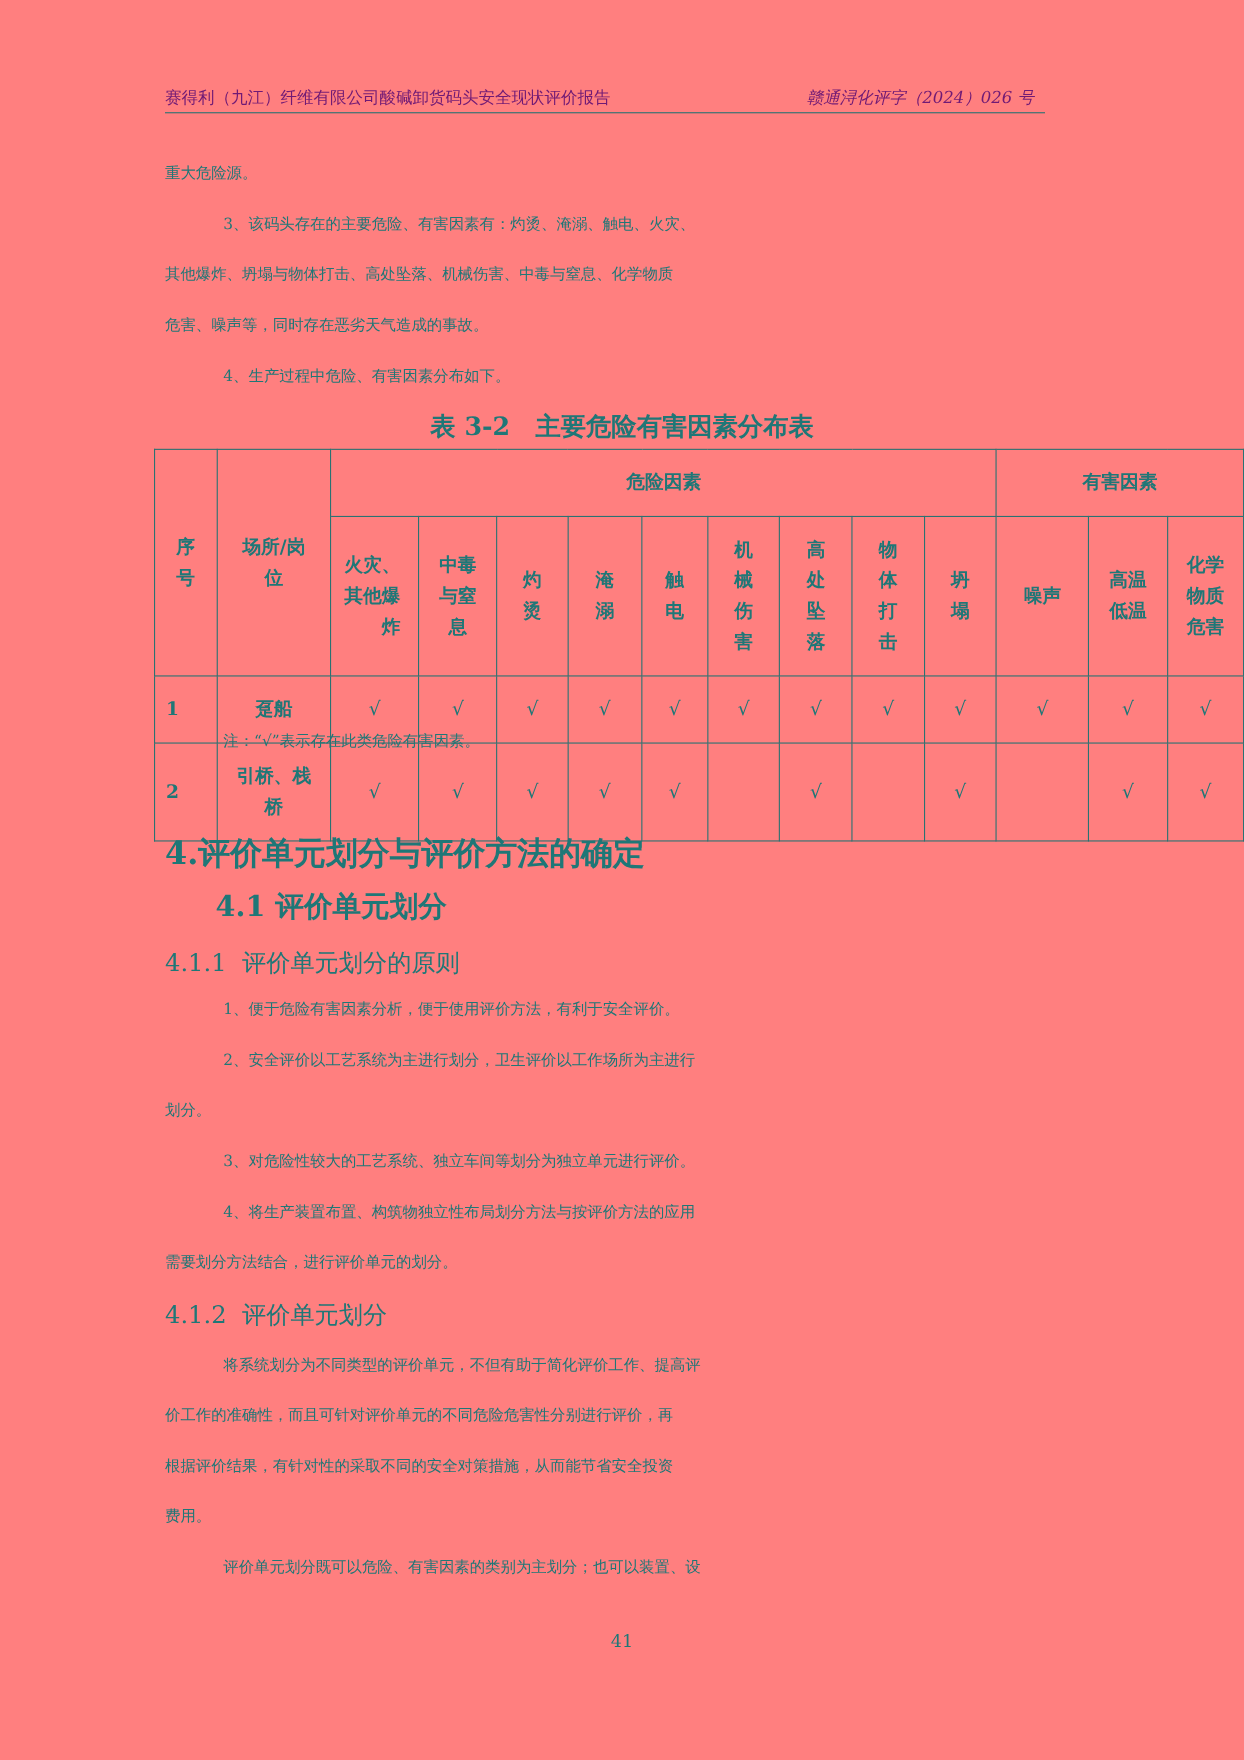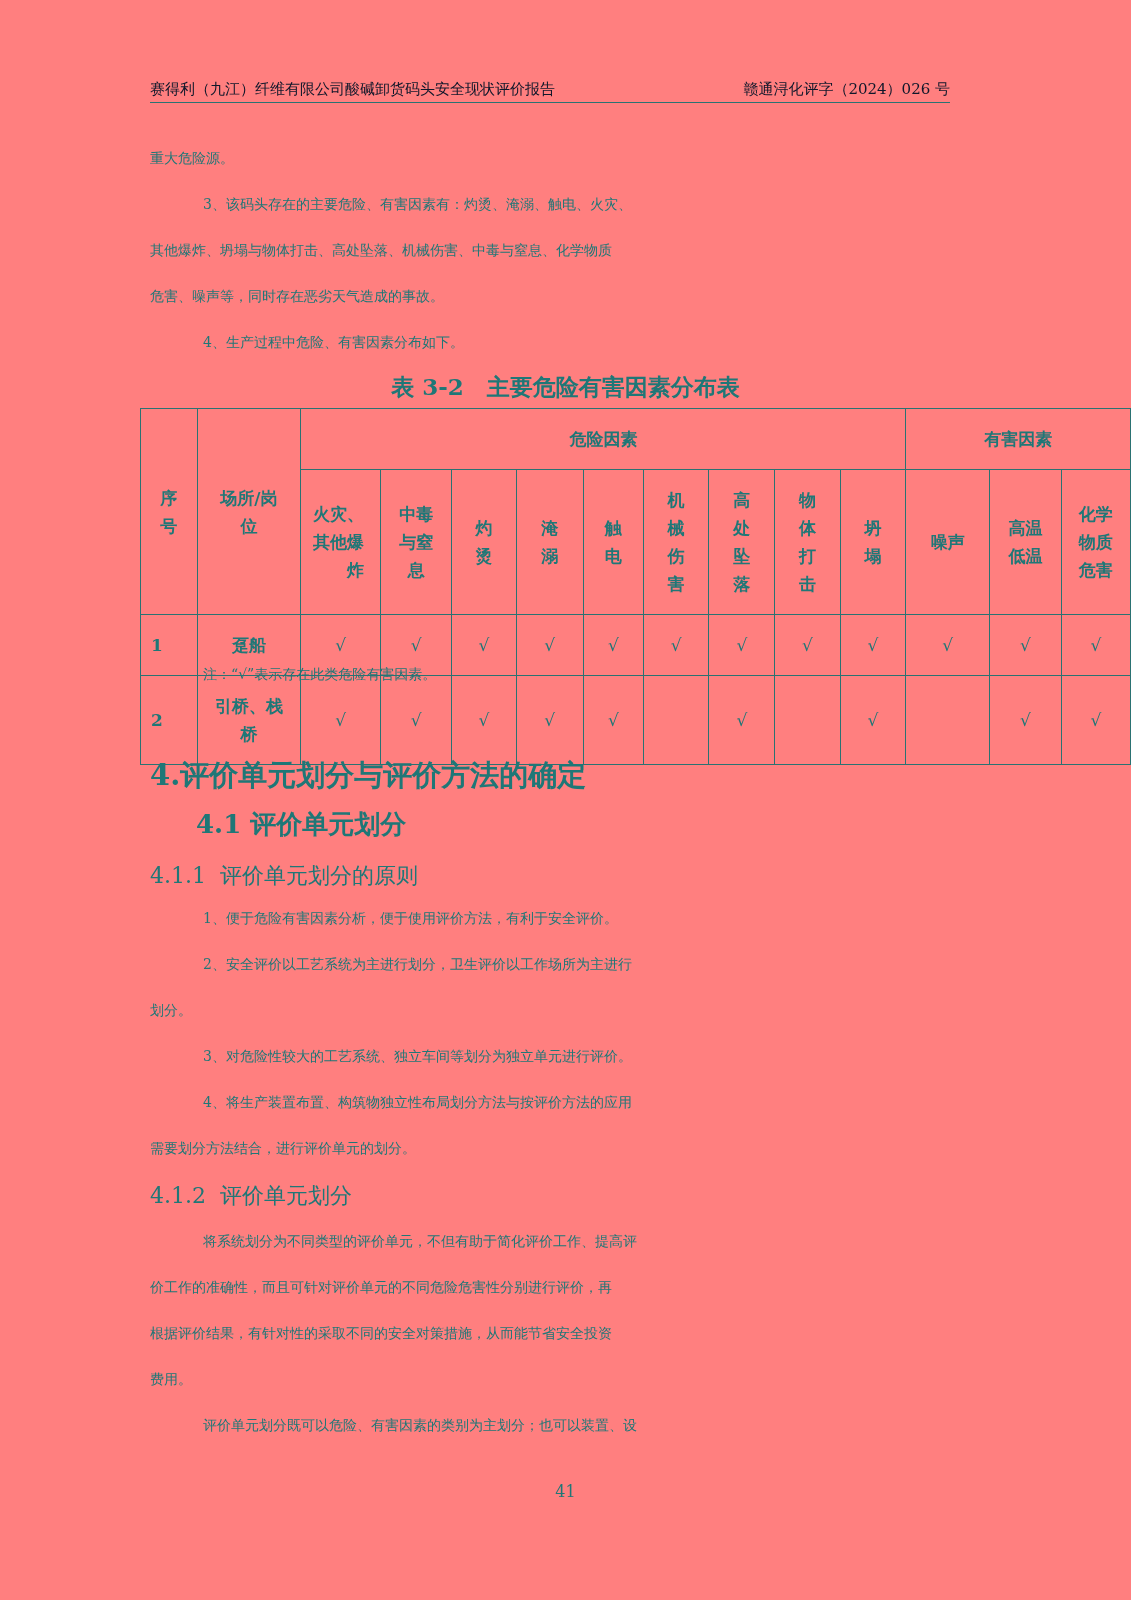--- a/index.html
+++ b/index.html
@@ -2,24 +2,24 @@
 <html><head>
 <meta charset="utf-8">
 <style>
   html, body { margin:0; padding:0; }
   body {
     width:1131px; height:1600px; background:#ff7f7f; position:relative; overflow:hidden;
     font-family:"DejaVu Serif", "Liberation Serif", serif; color:#1f7777;
   }
   .header {
     position:absolute; left:150px; top:80px; width:800px; height:22px;
-    border-bottom:1.5px solid #2a7272; font-size:15px; color:#0f172a;
+    border-bottom:1.5px solid #2a7272; font-size:15px; color:#701a75;
   }
   .header .left { position:absolute; left:0; top:0; }
-  .header .right { position:absolute; right:0; top:0; }
+  .header .right { position:absolute; right:10px; top:0;font-style:italic; }
   .p { position:absolute; left:150px; width:870px; font-size:14px; line-height:46px; margin:0; color:#1f7777; white-space:nowrap; }
   .indent { padding-left:53px; }
   .caption { position:absolute; left:0; width:1131px; text-align:center; top:372px; font-size:23px; font-weight:bold; color:#1f7777; }
   table.hz { position:absolute; left:140px; top:408px; border-collapse:collapse; font-size:17px; font-weight:bold; color:#1f7777; }
   table.hz td { border:1.5px solid #2a7272; text-align:center; vertical-align:middle; padding:16px; line-height:28px; }
   table.hz td.chk { font-weight:normal; font-size:17px; }
   .h1 { position:absolute; left:150px; top:756px; font-size:29px; font-weight:bold; color:#1f7777; }
   .h2 { position:absolute; left:150px; top:807px; font-size:26px; font-weight:bold; color:#1f7777;margin-left:46px; }
   .h3 { position:absolute; left:150px; font-size:22px; color:#1f7777; }
   .h3 b { font-weight:normal; }

